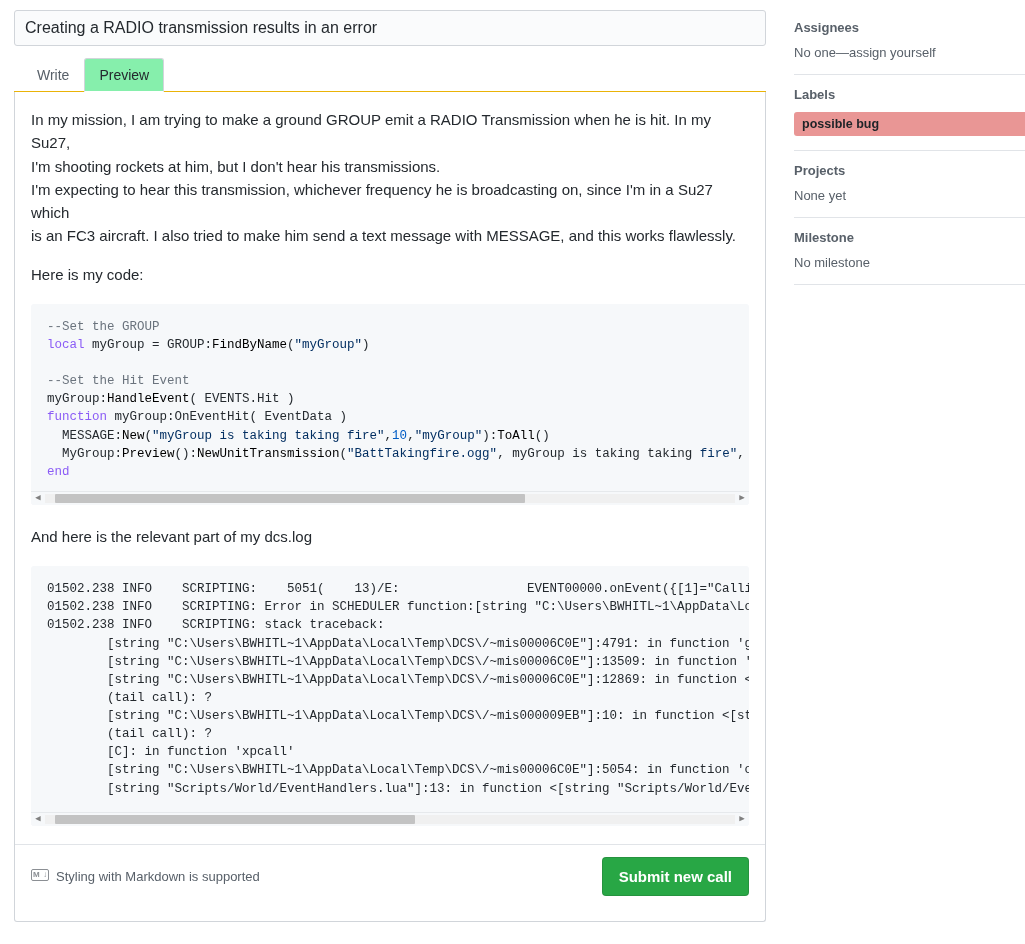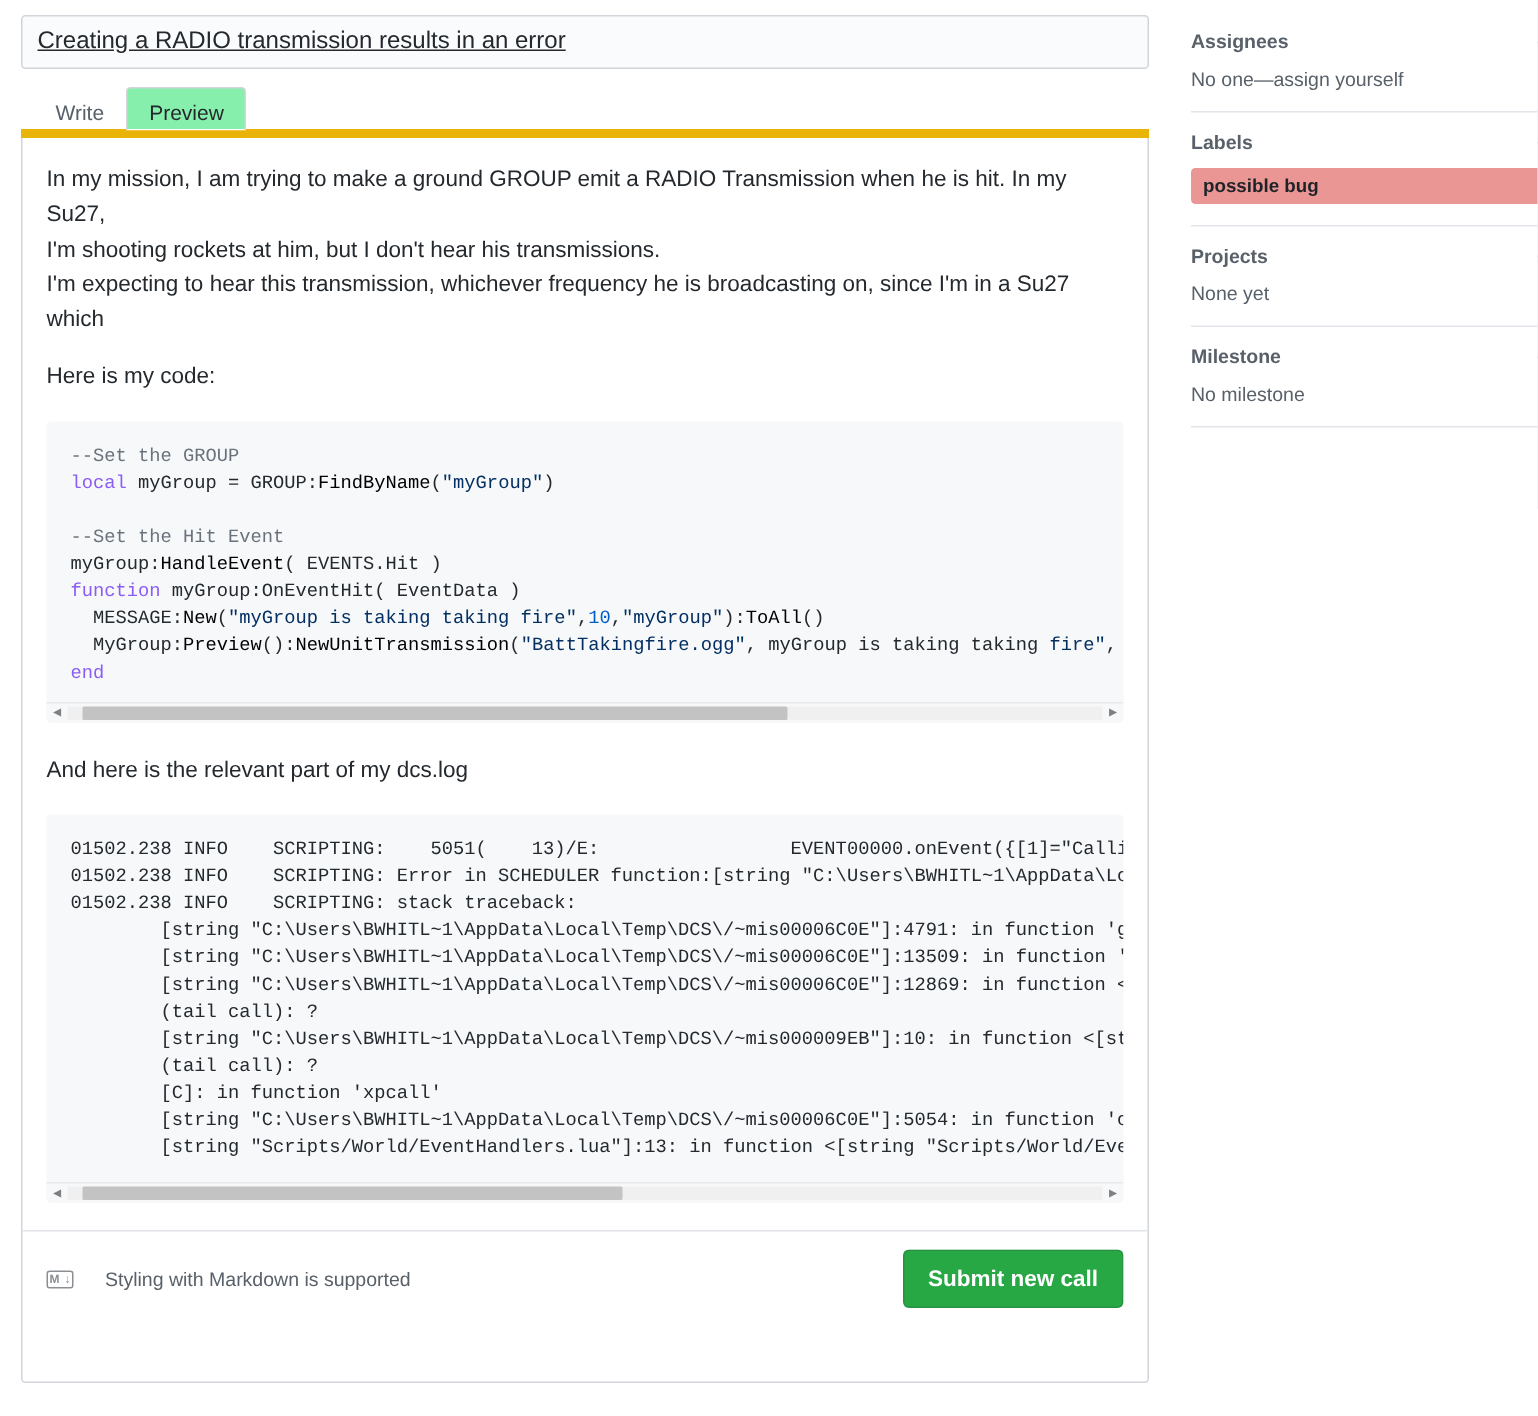--- a/index.html
+++ b/index.html
@@ -27,27 +27,26 @@
   .issue-title-box {
     border: 1px solid #d1d5da;
     border-radius: 3px;
     background: #fafbfc;
     height: 36px;
     display: flex;
     align-items: center;
     padding: 0 10px;
     font-size: 16px;
     color: #24292e;
-    text-decoration: underline;
   }
 
   .tabs {
     display: flex;
     margin-top: 11px;
-    border-bottom: 6px solid #eab308;
+    border-bottom: 1px solid #eab308;
     padding-left: 8px;
     height: 35px;
   }
   .tab {
     padding: 8px 14px 7px 14px;
     font-size: 14px;
     color: #586069;
     border: 1px solid transparent;
     border-bottom: none;
     border-radius: 3px 3px 0 0;
@@ -139,22 +138,22 @@
   .footer {
     border-top: 1px solid #e1e4e8;
     margin: 18px -16px 0 -16px;
     padding: 12px 16px 14px 16px;
     display: flex;
     align-items: center;
     justify-content: space-between;
   }
   .markdown-note {
     display: flex;
-    align-items: center;
-    gap: 21px;
+    align-items: flex-start;
+    gap: 7px;
     color: #586069;
     font-size: 13px;
   }
   .md-icon {
     width: 18px; height: 12px;
     border: 1.6px solid #8b8f94;
     border-radius: 2px;
     position: relative;
     flex: 0 0 18px;
   }
@@ -247,20 +246,21 @@
       <div class="tab">Write</div>
       <div class="tab active">Preview</div>
     </div>
 
     <div class="preview-body">
 
       <p class="para">
         <span>In my mission, I am trying to make a ground GROUP emit a RADIO Transmission when he is hit. In my Su27,</span><br>
         <span>I'm shooting rockets at him, but I don't hear his transmissions.</span><br>
         <span>I'm expecting to hear this transmission, whichever frequency he is broadcasting on, since I'm in a Su27 which</span><br>
+        <span>is an FC3 aircraft. I also tried to make him send a text message with MESSAGE, and this works flawlessly.</span>
       </p>
 
 
       <p class="para tight">Here is my code:</p>
 
       <div class="code-block">
         <div class="code-inner"><span class="cmt">--Set the GROUP</span>
 <span class="kw">local</span><span> myGroup = GROUP:</span><span class="fn">FindByName</span><span>(</span><span class="str">"myGroup"</span><span>)</span>
 
 <span class="cmt">--Set the Hit Event</span>

